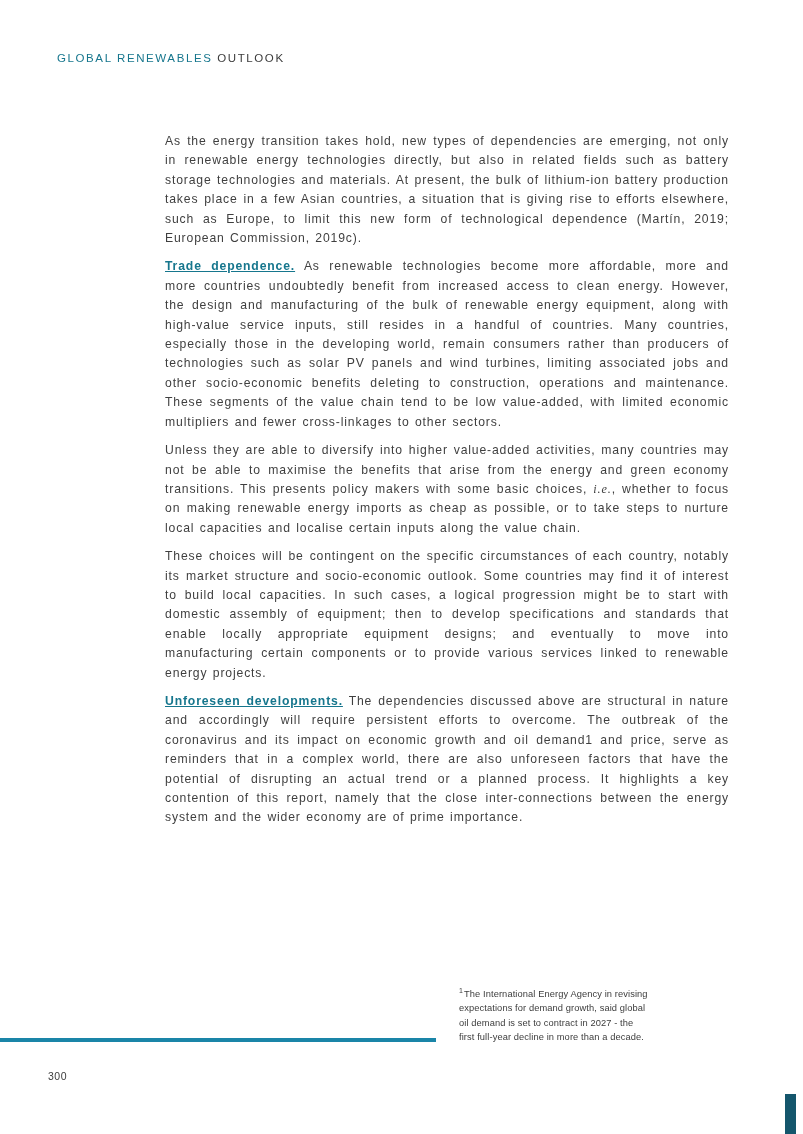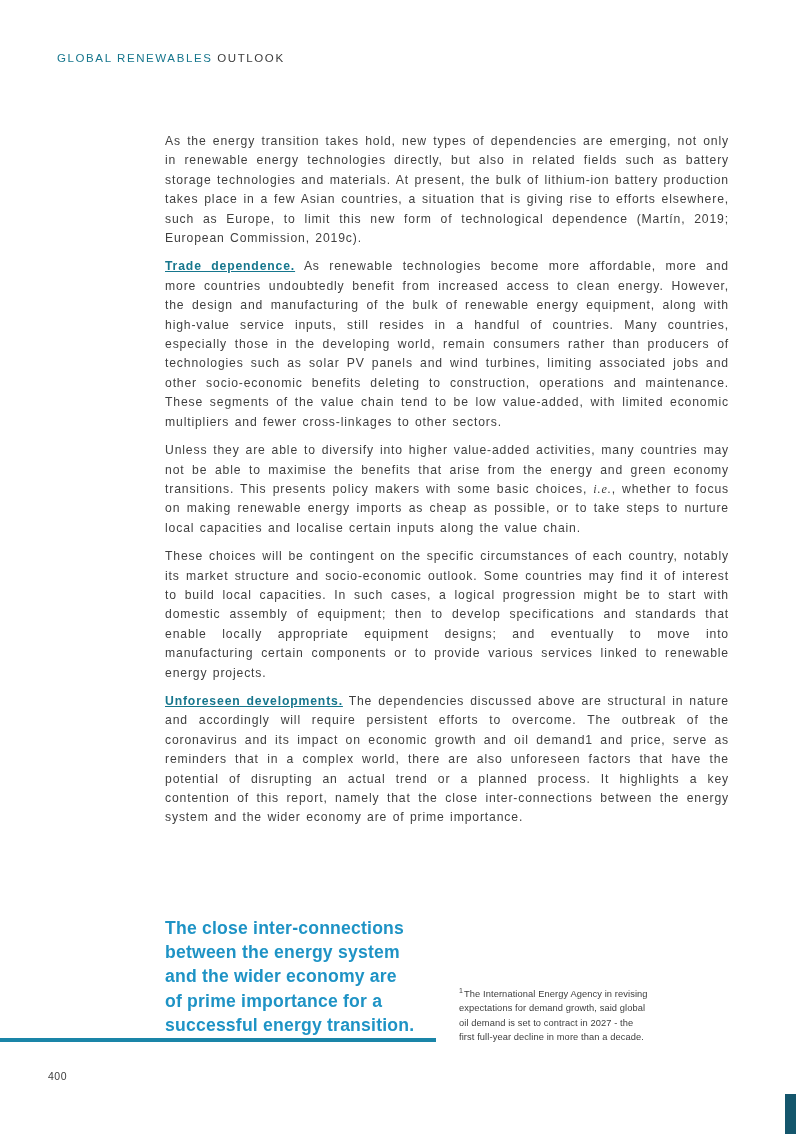--- a/index.html
+++ b/index.html
@@ -103,34 +103,29 @@
   <main class="body-col">
     <div id="paragraphs">
         <p class="para"><span class="run-normal">As the energy transition takes hold, new types of dependencies are emerging, not only in renewable energy technologies directly, but also in related fields such as battery storage technologies and materials. At present, the bulk of lithium-ion battery production takes place in a few Asian countries, a situation that is giving rise to efforts elsewhere, such as Europe, to limit this new form of technological dependence (Martín, 2019; European Commission, 2019c).</span></p>
         <p class="para"><span class="run-lead">Trade dependence.</span><span class="run-normal"> As renewable technologies become more affordable, more and more countries undoubtedly benefit from increased access to clean energy. However, the design and manufacturing of the bulk of renewable energy equipment, along with high-value service inputs, still resides in a handful of countries. Many countries, especially those in the developing world, remain consumers rather than producers of technologies such as solar PV panels and wind turbines, limiting associated jobs and other socio-economic benefits deleting to construction, operations and maintenance. These segments of the value chain tend to be low value-added, with limited economic multipliers and fewer cross-linkages to other sectors.</span></p>
         <p class="para"><span class="run-normal">Unless they are able to diversify into higher value-added activities, many countries may not be able to maximise the benefits that arise from the energy and green economy transitions. This presents policy makers with some basic choices, </span><span class="run-italic">i.e.</span><span class="run-normal">, whether to focus on making renewable energy imports as cheap as possible, or to take steps to nurture local capacities and localise certain inputs along the value chain.</span></p>
         <p class="para"><span class="run-normal">These choices will be contingent on the specific circumstances of each country, notably its market structure and socio-economic outlook. Some countries may find it of interest to build local capacities. In such cases, a logical progression might be to start with domestic assembly of equipment; then to develop specifications and standards that enable locally appropriate equipment designs; and eventually to move into manufacturing certain components or to provide various services linked to renewable energy projects.</span></p>
         <p class="para"><span class="run-lead">Unforeseen developments.</span><span class="run-normal"> The dependencies discussed above are structural in nature and accordingly will require persistent efforts to overcome. The outbreak of the coronavirus and its impact on economic growth and oil demand1 and price, serve as reminders that in a complex world, there are also unforeseen factors that have the potential of disrupting an actual trend or a planned process. It highlights a key contention of this report, namely that the close inter-connections between the energy system and the wider economy are of prime importance.</span></p>
       </div>
   </main>
 
-  <div class="pullquote">The close inter-connections
-between the energy system
-and the wider economy are
-of prime importance for a
-successful energy transition.</div>
 
   <div class="rule"></div>
 
   <div class="footnote">
     <sup>1</sup><span class="fn-text">The International Energy Agency in revising
 expectations for demand growth, said global
 oil demand is set to contract in 2027 - the
 first full-year decline in more than a decade.</span>
   </div>
 
   <footer>
-    <div class="page-number">400</div>
+    <div class="page-number">300</div>
   </footer>
 
   <div class="corner-tab"></div>
 
 </div>
 
 </body></html>

